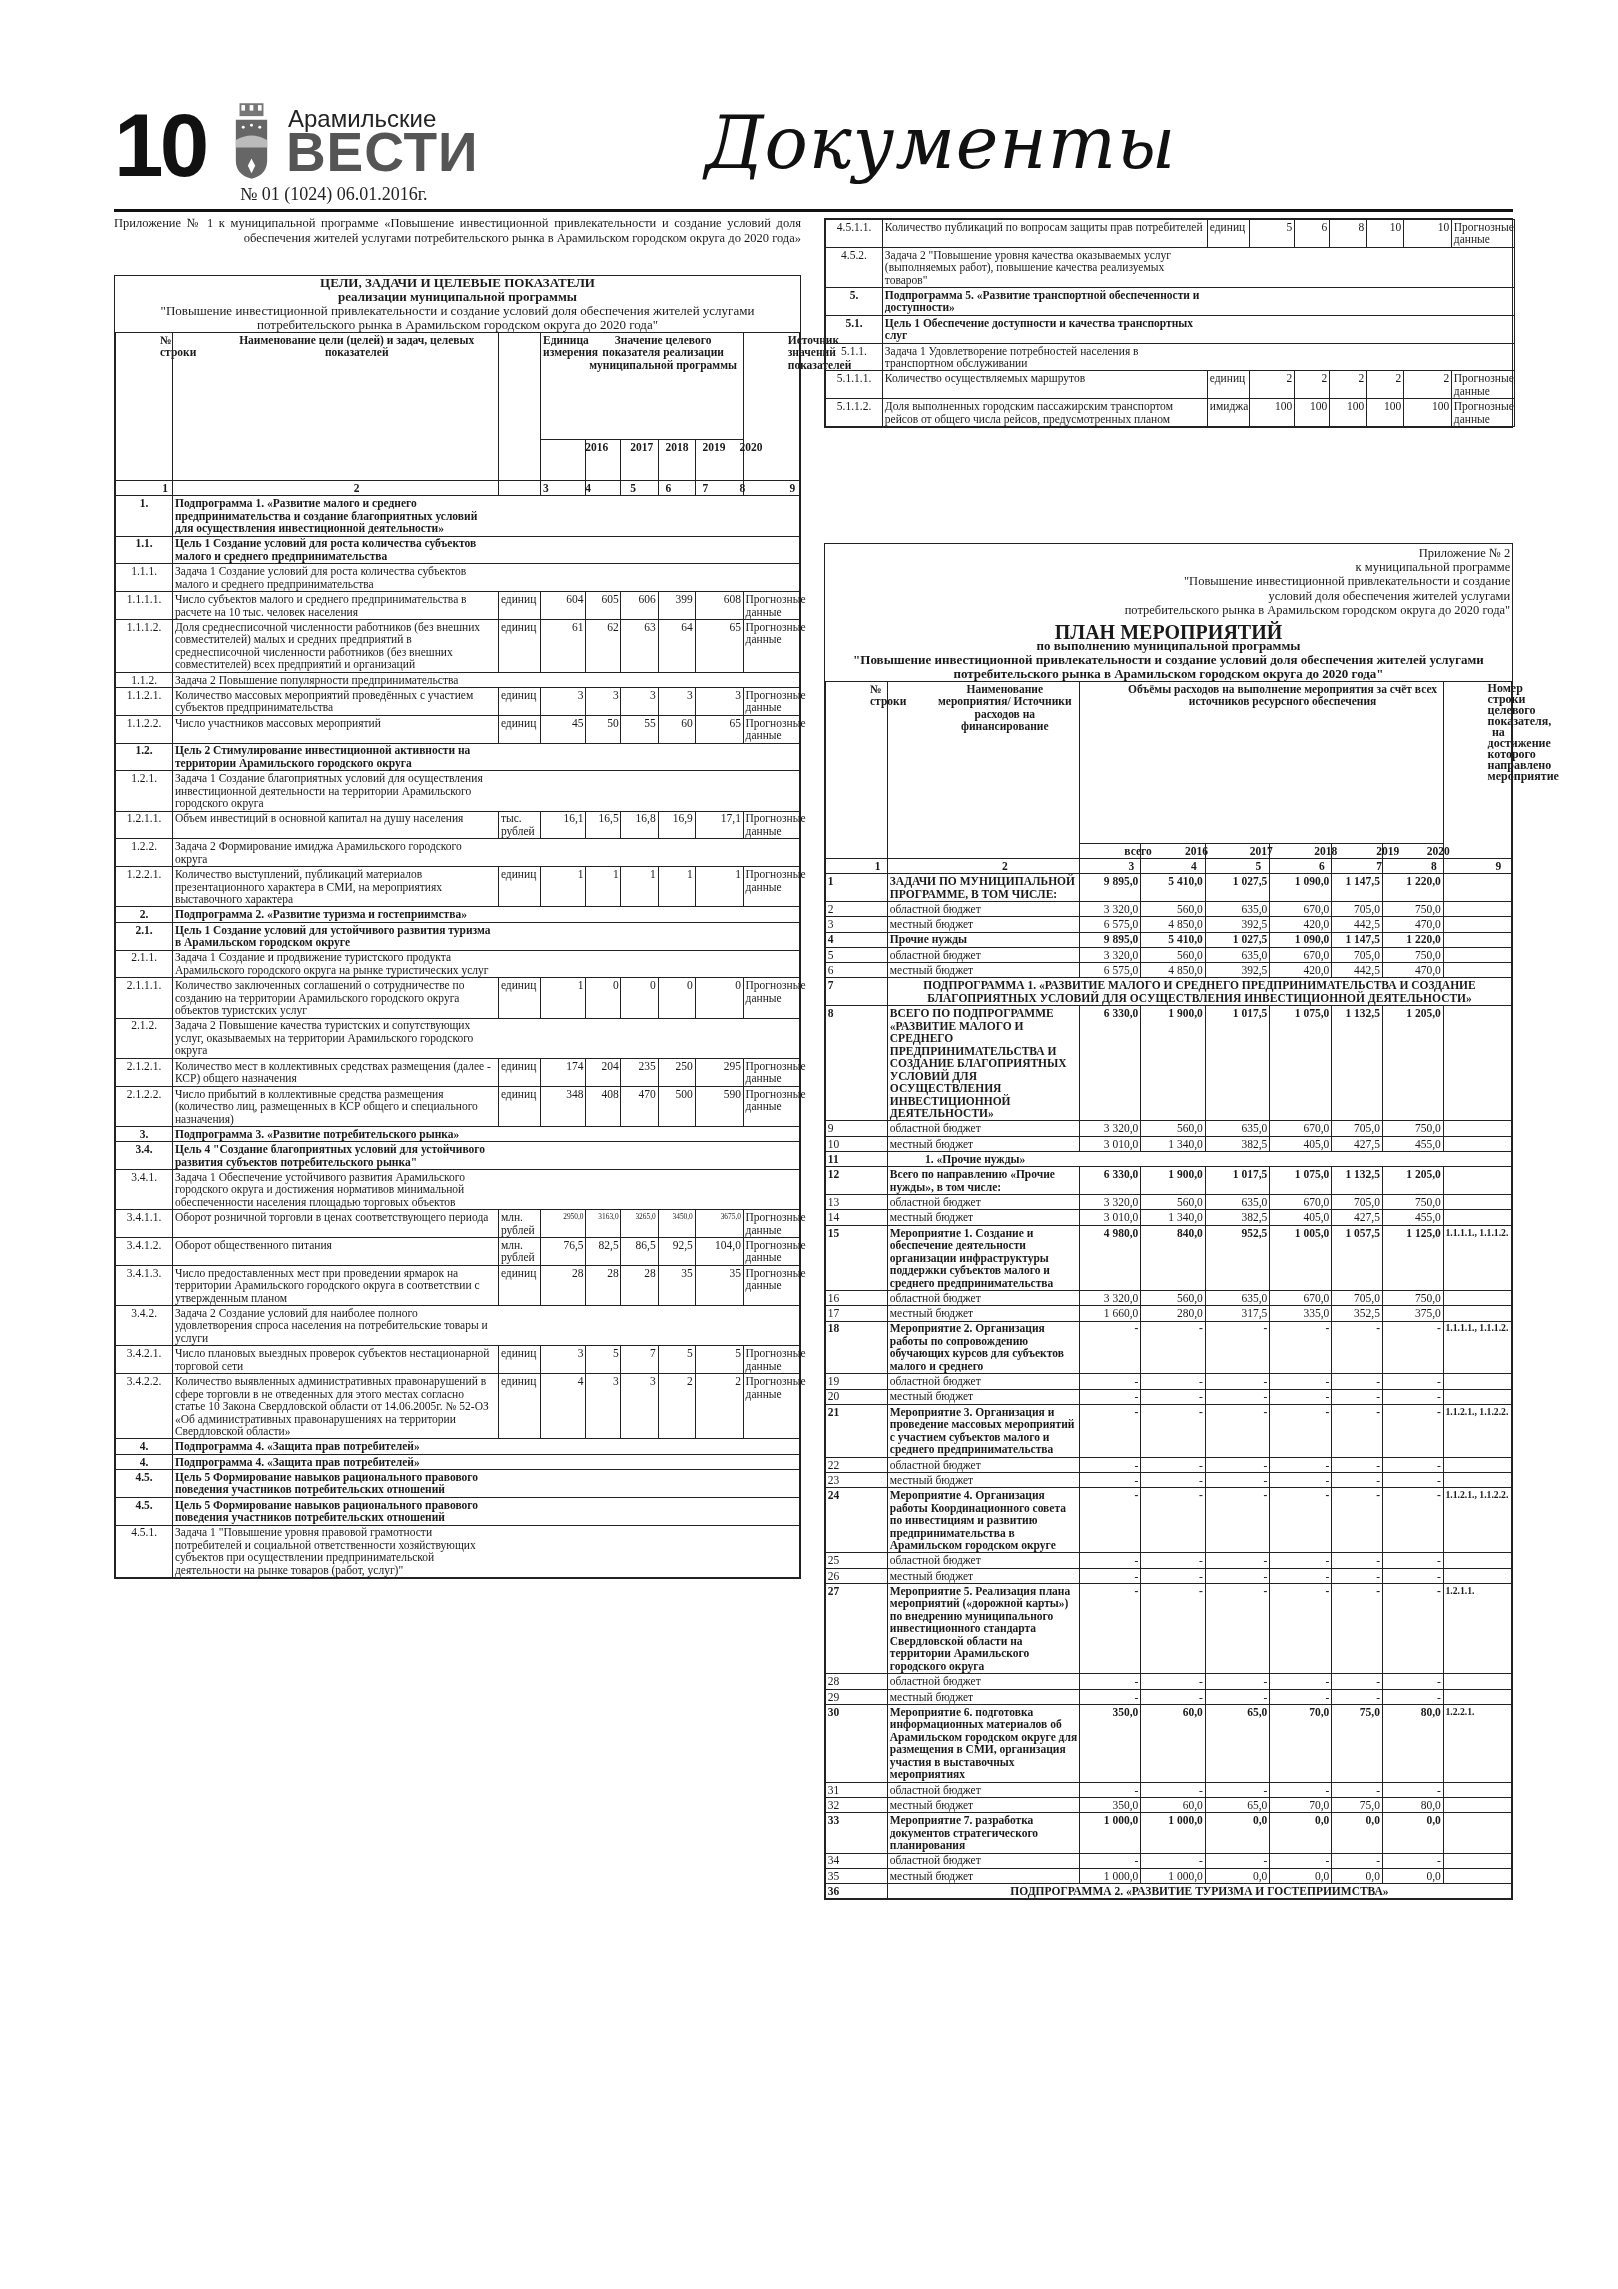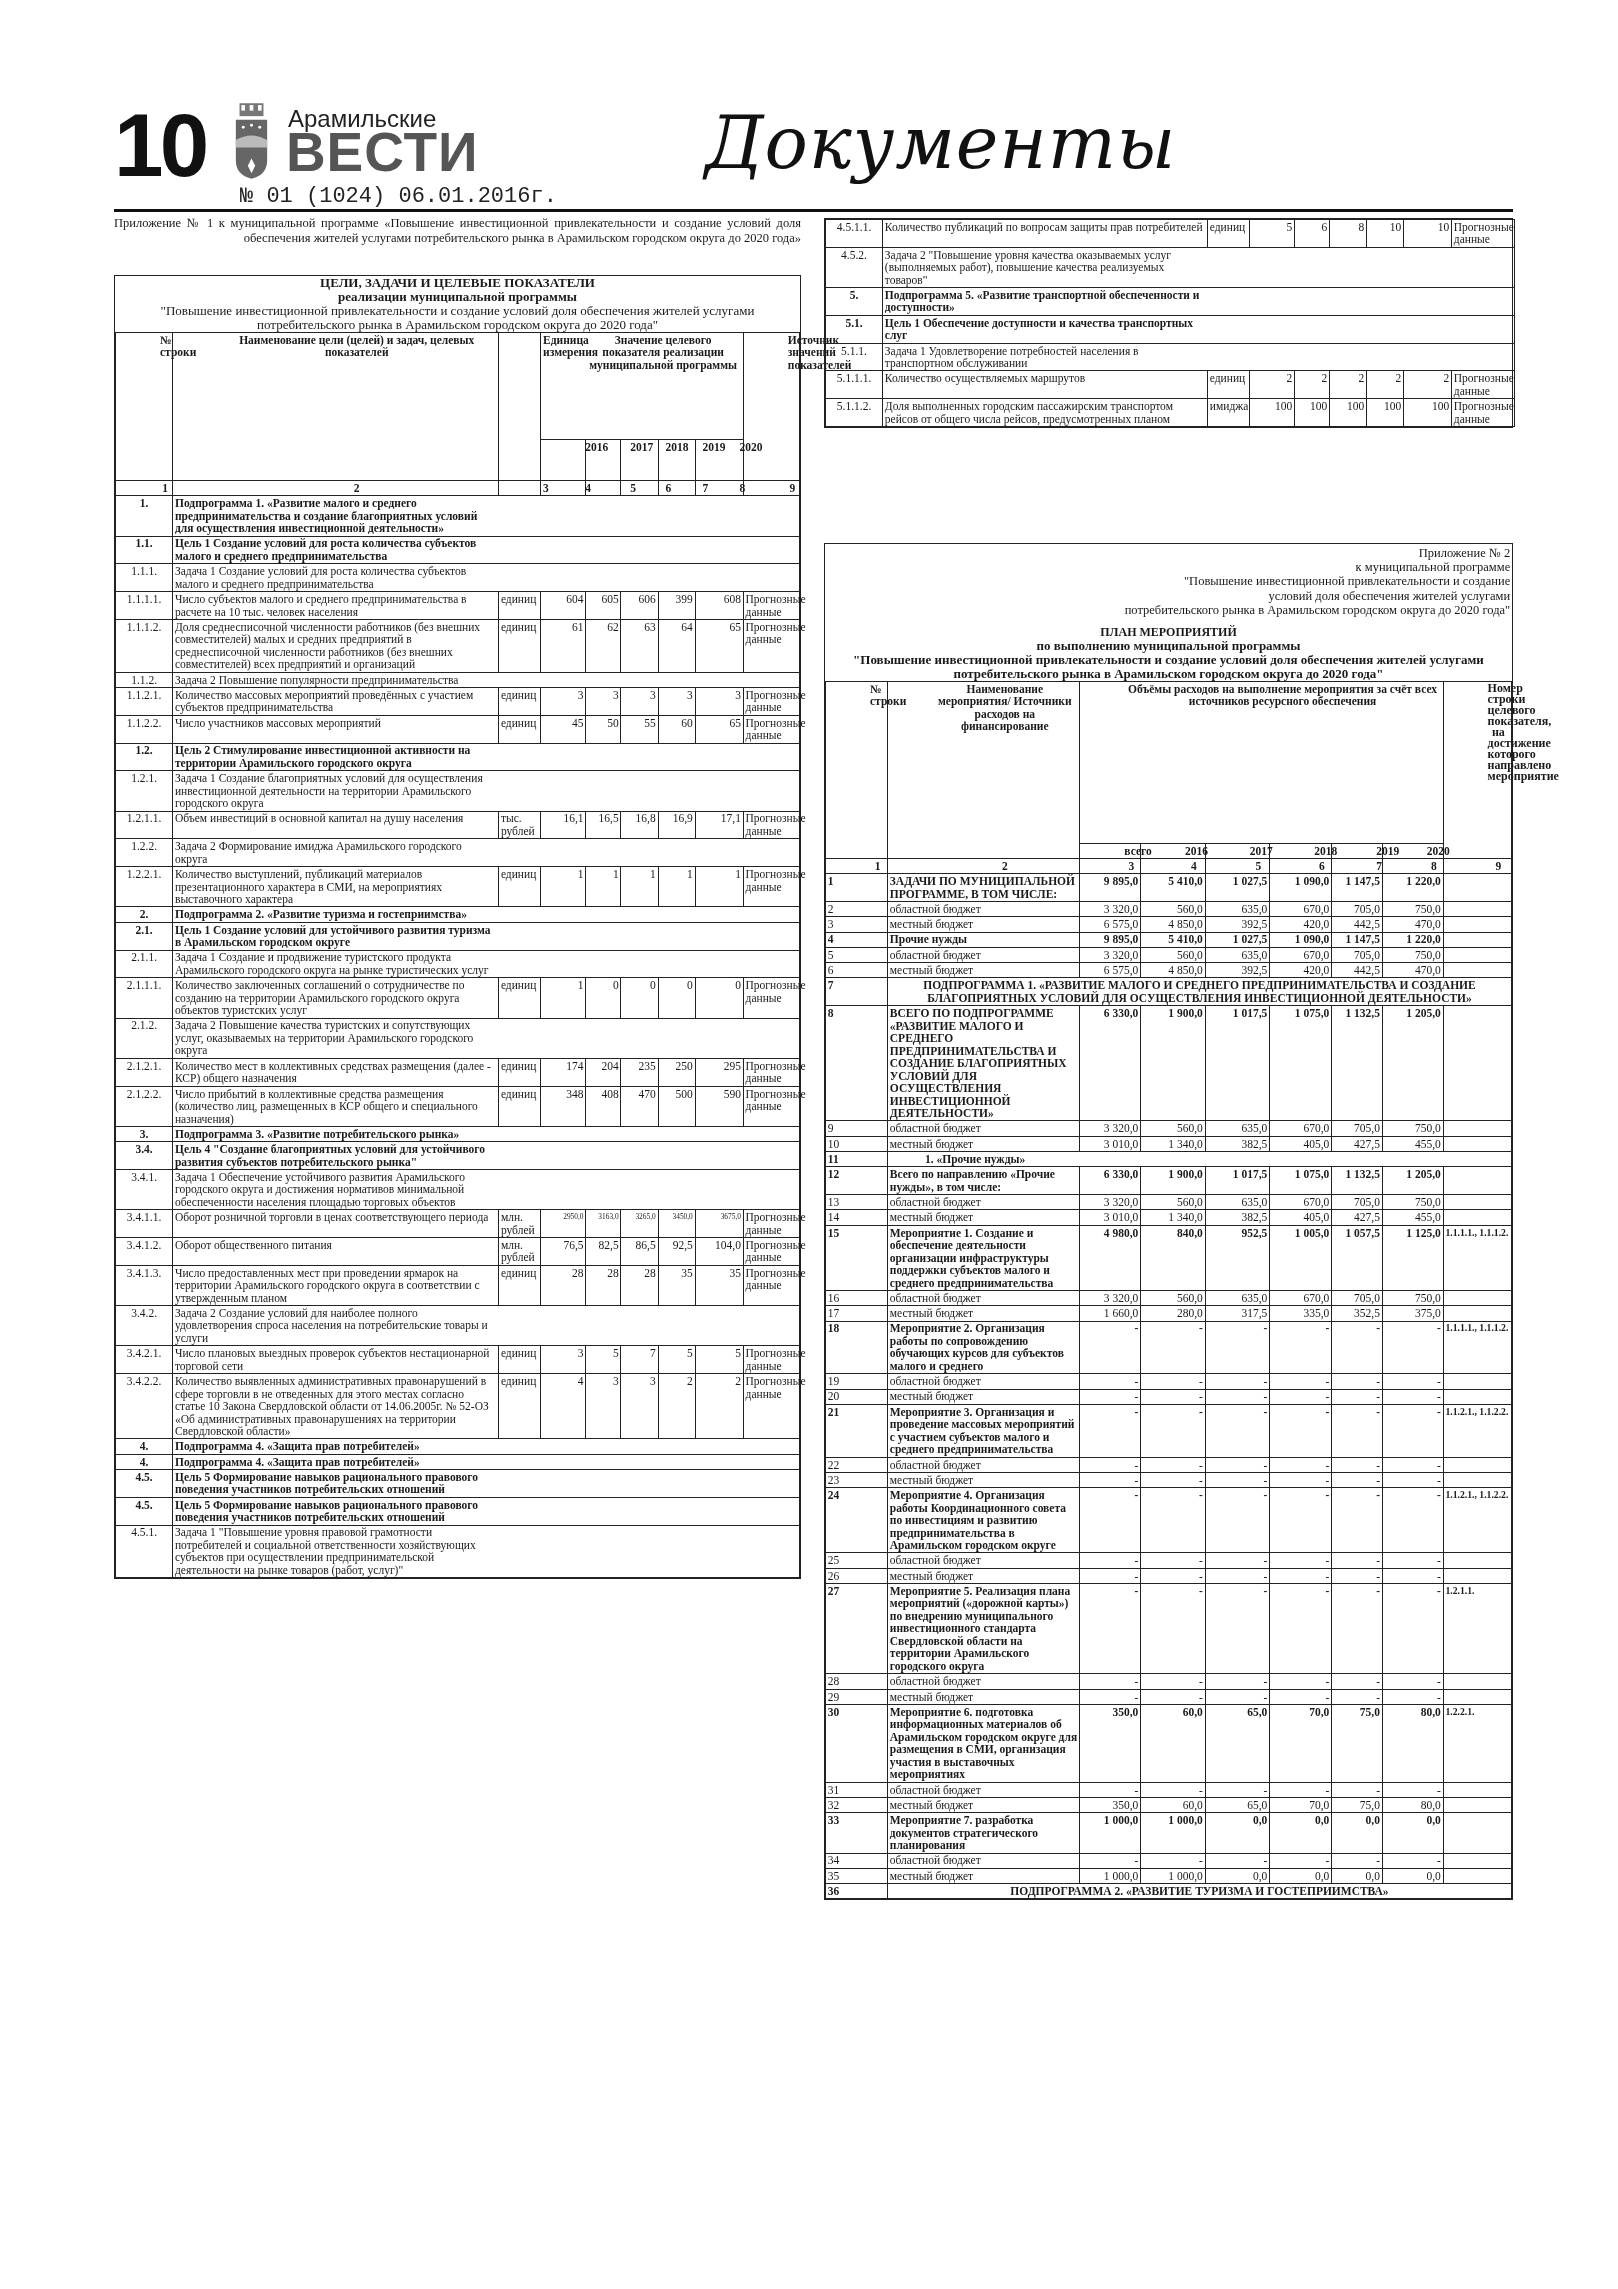--- a/index.html
+++ b/index.html
@@ -5,21 +5,21 @@
   * { box-sizing: border-box; margin: 0; padding: 0; }
   html, body { width: 1619px; height: 2290px; background: #ffffff; }
   body { position: relative; font-family: "Liberation Serif", serif; color: #1a1a1a; overflow: hidden; }
 
   
   .masthead { position: absolute; left: 114px; top: 92px; width: 1399px; height: 115px; }
   .page-num { position: absolute; left: 0; top: 9.2px; font-family: "Liberation Sans", sans-serif; font-weight: bold; font-size: 89px; letter-spacing: -3.7px; line-height: 1; color: #111; }
   .crest { position: absolute; left: 120px; top: 11px; width: 35px; height: 76px; }
   .brand-top { position: absolute; left: 174px; top: 13px; font-family: "Liberation Sans", sans-serif; font-size: 24px; color: #222; }
   .brand-main { position: absolute; left: 172px; top: 33px; font-family: "Liberation Sans", sans-serif; font-weight: bold; font-size: 55px; color: #555; letter-spacing: 0.9px; line-height: 1; }
-  .issue { position: absolute; left: 126px; top: 92px; font-family: Liberation Mono, monospace; font-size: 22px; color: #222; }
+  .issue { position: absolute; left: 126px; top: 92px; font-family: Liberation Serif, serif; font-size: 18px; color: #222; }
   .section-title { position: absolute; left: 591px; top: 9.2px; font-family: "DejaVu Serif", serif; font-style: italic; font-size: 72px; color: #111; letter-spacing: 0.9px; }
   .mast-rule { position: absolute; left: 114px; top: 209px; width: 1399px; height: 2.8px; background: #111; }
 
   
   .annex1 { position: absolute; left: 114px; top: 216px; width: 687px; font-size: 12.5px; line-height: 14.8px; text-align: justify; text-align-last: right; }
   .tbl-box { position: absolute; border: 1.8px solid #222; }
   .tbl-title { text-align: center; font-size: 13px; line-height: 14px; }
   .tbl-title .b { font-weight: bold; }
   table { border-collapse: collapse; width: 100%; table-layout: fixed; }
   td, th { border: 1.4px solid #222; font-size: 11.5px; line-height: 12.5px; vertical-align: top; padding: 0.9px 1.8px; font-weight: normal; }
@@ -461,21 +461,21 @@
 
 <div class="tbl-box" style="left:824px; top:543px; width:689px;">
   <div class="r-annex2">
     <div>Приложение № 2</div>
     <div>к муниципальной программе</div>
     <div>"Повышение инвестиционной привлекательности и создание</div>
     <div>условий доля обеспечения жителей услугами</div>
     <div>потребительского рынка в Арамильском городском округа до 2020 года"</div>
   </div>
   <div class="plan-title">
-    <div style="font-weight:bold;font-size:12px;">ПЛАН МЕРОПРИЯТИЙ</div>
+    <div style="font-weight:bold;font-size:20px;">ПЛАН МЕРОПРИЯТИЙ</div>
     <div style="font-weight:bold;">по выполнению муниципальной программы</div>
     <div style="font-weight:bold;padding:0 1.8px;">"Повышение инвестиционной привлекательности и создание условий доля обеспечения жителей услугами потребительского рынка в Арамильском городском округа до 2020 года"</div>
   </div>
   <table>
     <colgroup>
       <col style="width:49px">
         <col style="width:152px">
         <col style="width:48px">
         <col style="width:51px">
       <col style="width:51px">

